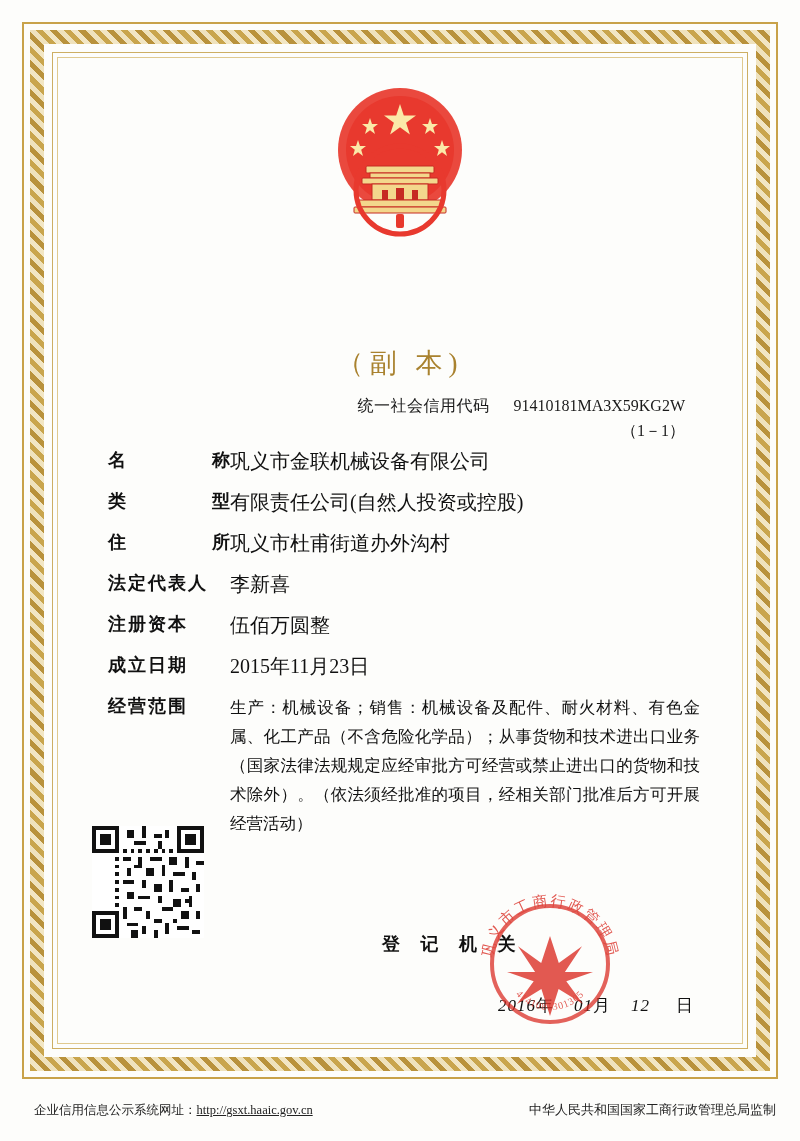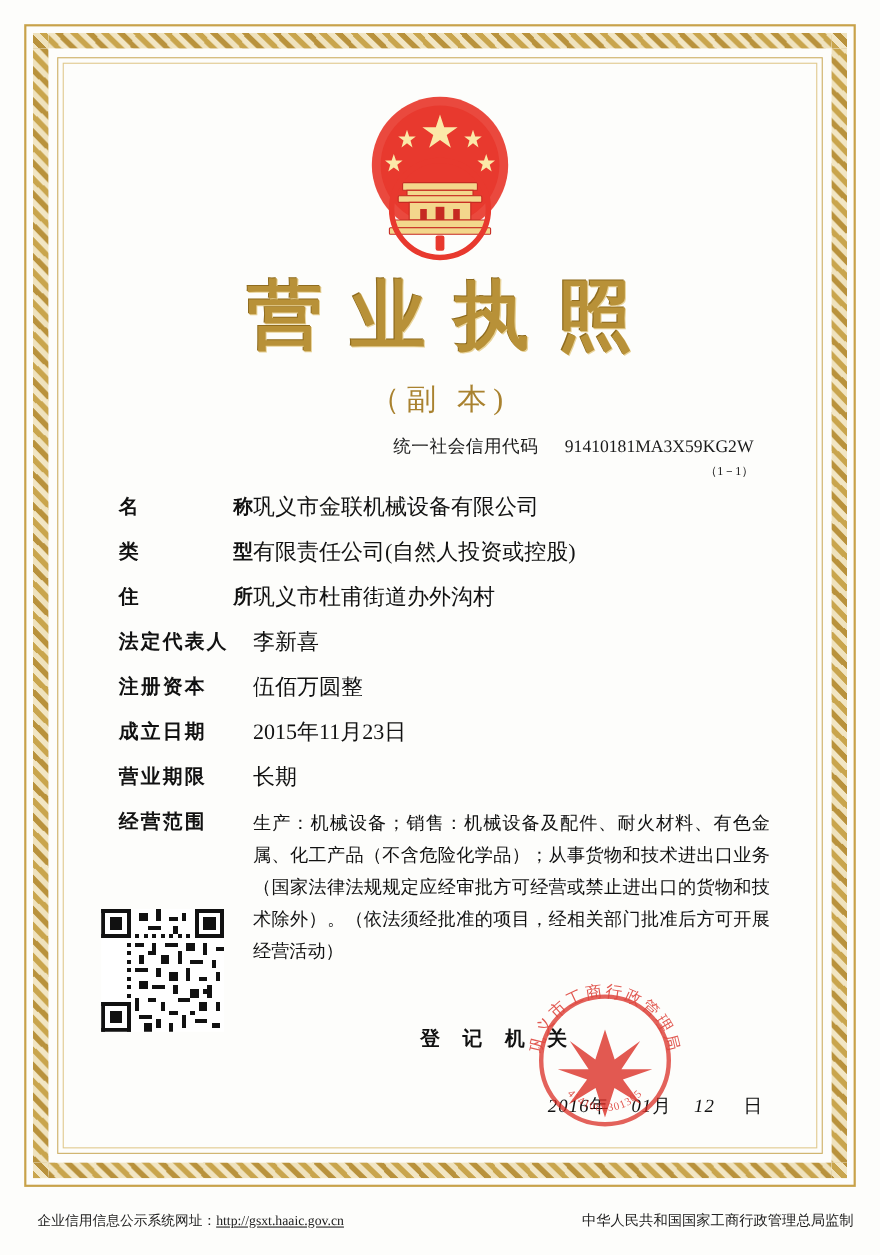--- a/index.html
+++ b/index.html
@@ -112,21 +112,21 @@
   }
   .credit-code .code-val {
     font-family: "Liberation Serif", "DejaVu Serif", serif;
     letter-spacing: 0px;
     padding-left: 24px;
   }
   .page-index {
     position: absolute;
     top: 421px;
     right: 115px;
-    font-size: 11px;
+    font-size: 16px;
     color: #1a1a1a;
     font-family: Liberation Serif, serif;
   }
 
   
   .fields {
     position: absolute;
     top: 448px;
     left: 108px;
     right: 100px;
@@ -270,21 +270,20 @@
         <g fill="none" stroke="#e8392e" stroke-width="5">
           <circle cx="90" cy="112" r="44"></circle>
         </g>
         <g fill="#e8392e">
           <rect x="86" y="136" width="8" height="14" rx="2"></rect>
         </g>
       </g>
     </svg>
   </div>
 
-  <div class="main-title">营业执照</div>
   <div class="sub-title">（副 本)</div>
 
   <div class="credit-code">
     <span>统一社会信用代码</span><span class="code-val">91410181MA3X59KG2W</span>
   </div>
   <div class="page-index">（1－1）</div>
 
   <div class="fields">
 
     <div class="field-row">
@@ -319,24 +318,20 @@
     <div class="field-row">
       <div class="field-label tight">注册资本</div>
       <div class="field-value">伍佰万圆整</div>
     </div>
 
     <div class="field-row">
       <div class="field-label tight">成立日期</div>
       <div class="field-value">2015年11月23日</div>
     </div>
 
-    <div class="field-row">
-      <div class="field-label tight">营业期限</div>
-      <div class="field-value">长期</div>
-    </div>
 
     <div class="field-row scope">
       <div class="field-label tight">经营范围</div>
       <div class="field-value">生产：机械设备；销售：机械设备及配件、耐火材料、有色金属、化工产品（不含危险化学品）；从事货物和技术进出口业务（国家法律法规规定应经审批方可经营或禁止进出口的货物和技术除外）。（依法须经批准的项目，经相关部门批准后方可开展经营活动）</div>
     </div>
 
   </div>
 
   <div class="qr">
     <svg viewBox="0 0 29 29" width="112" height="112" shape-rendering="crispEdges">

